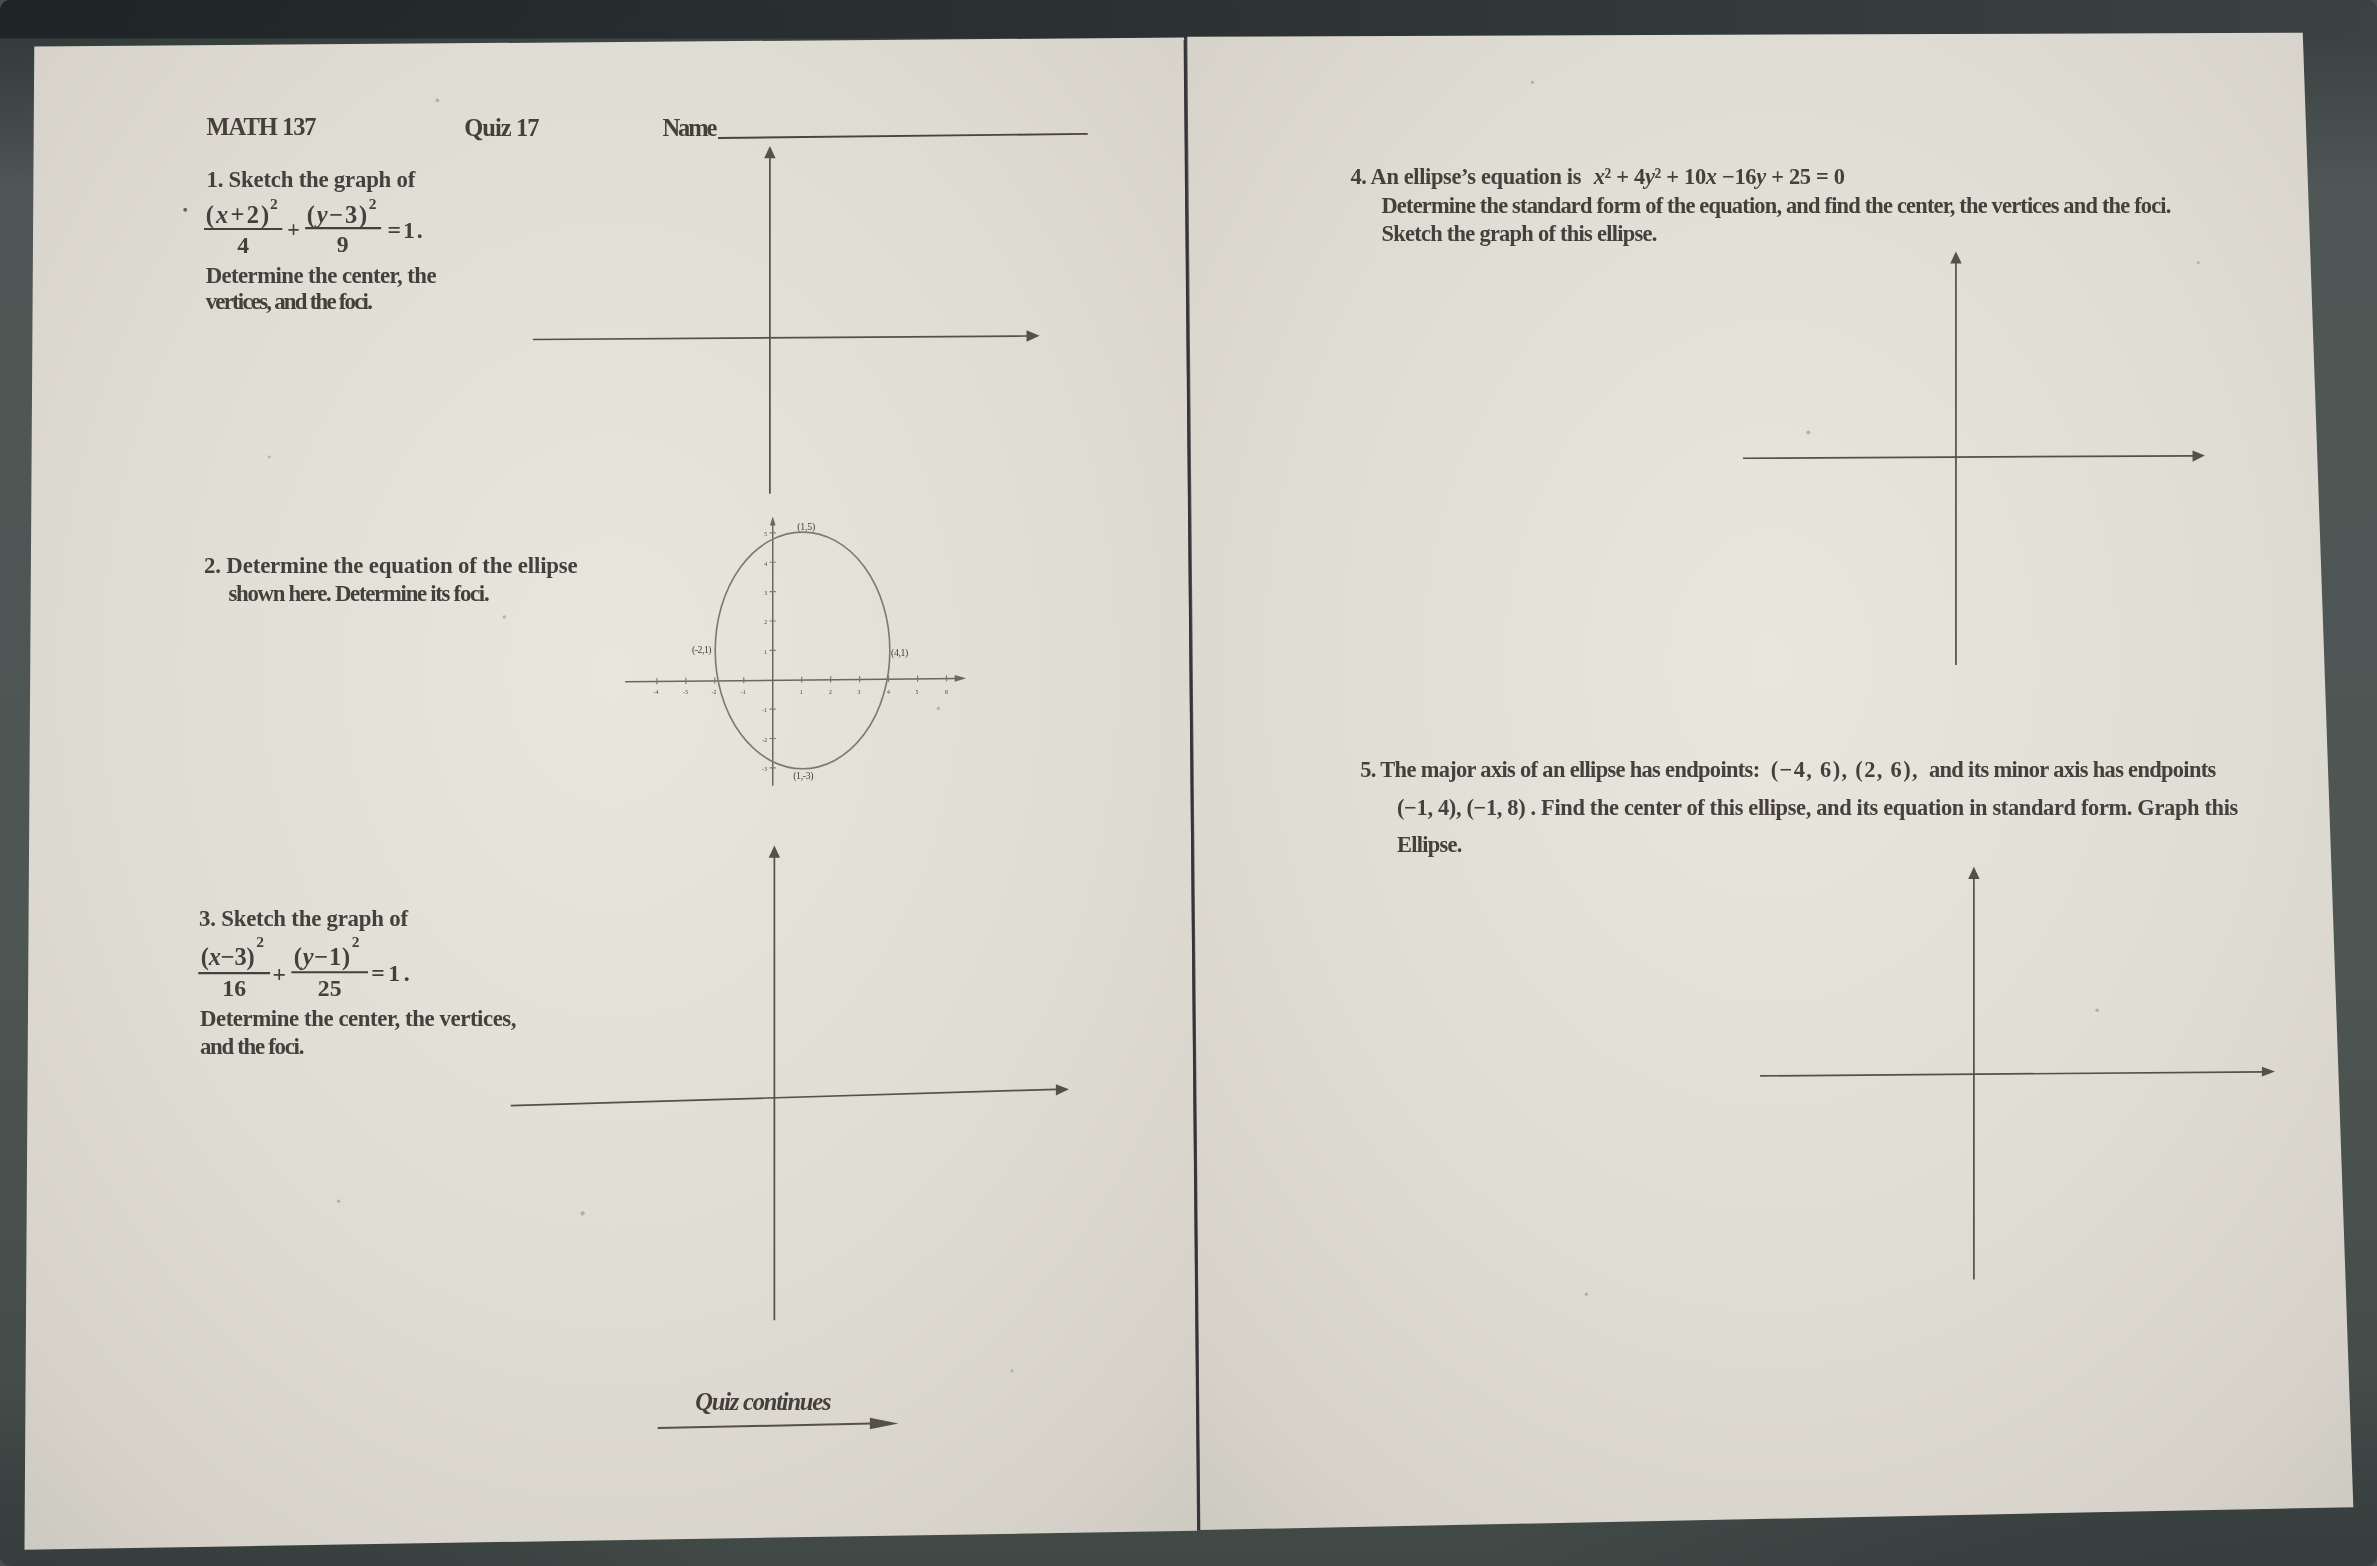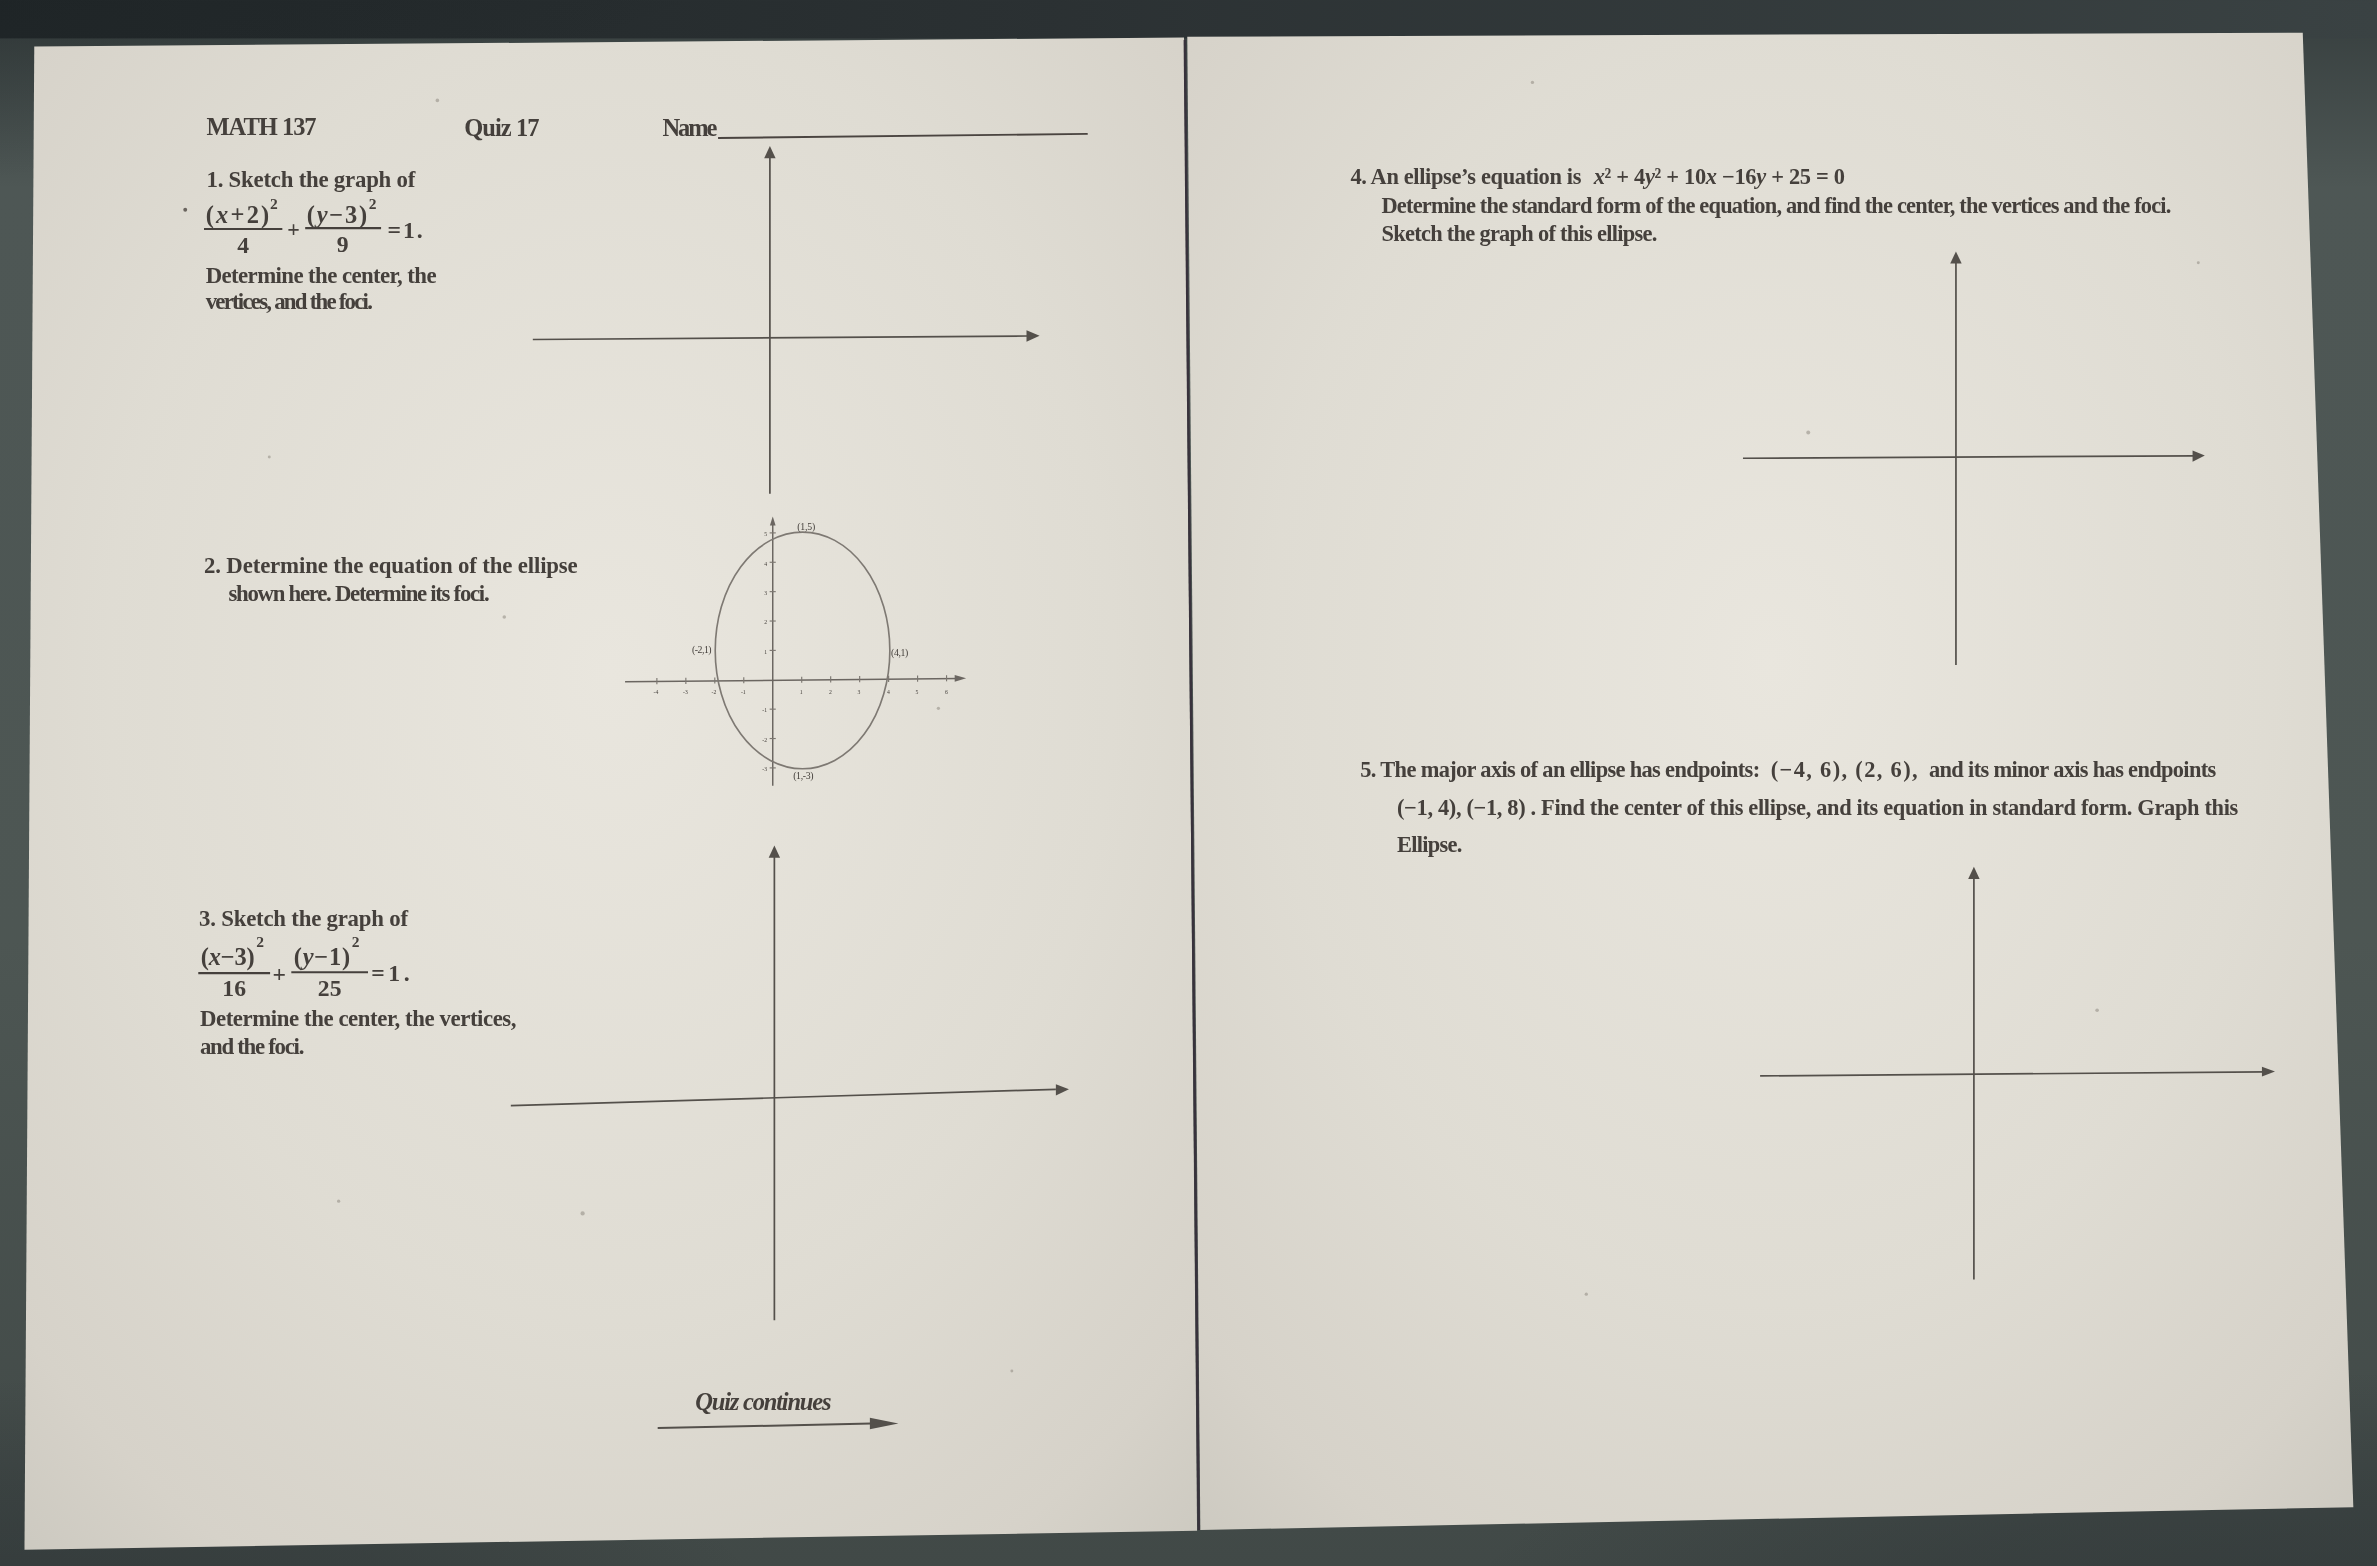--- a/index.html
+++ b/index.html
@@ -1,16 +1,16 @@
 <!DOCTYPE html>
 <html style="font-size:13px"><head>
 <meta charset="utf-8">
 <style>
   html,body{margin:0;padding:0;background:#47504e;}
-  #stage{position:relative;width:2377px;height:1566px;overflow:hidden;font-family:"Liberation Serif", serif;filter:blur(0.4px);}
+  #stage{position:relative;width:2377px;height:1566px;overflow:hidden;font-family:"Liberation Serif", serif;filter:blur(0.4px);border-radius:10px;}
   svg{position:absolute;left:0;top:0;}
   text{fill:#45403c;}
 </style>
 </head>
 <body>
 <div id="stage">
 <svg width="2377" height="1566" viewBox="0 0 2913 1919">
 <defs>
   <radialGradient id="pgrad" cx="0.5" cy="0.42" r="0.78">
     <stop offset="0" stop-color="#e9e6de"></stop>

